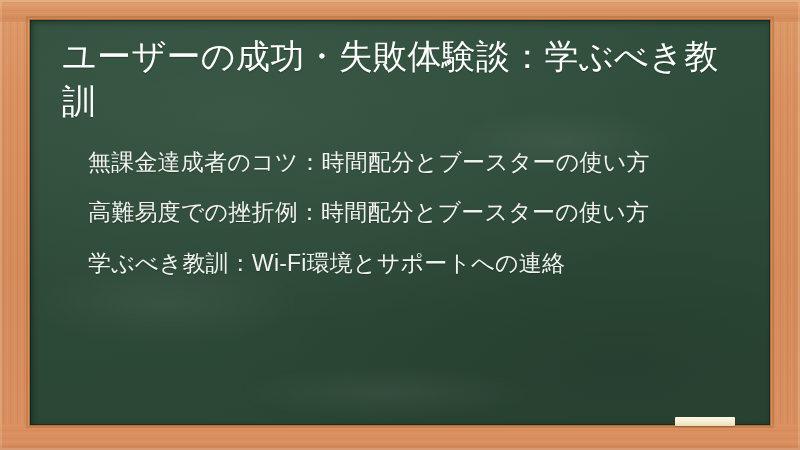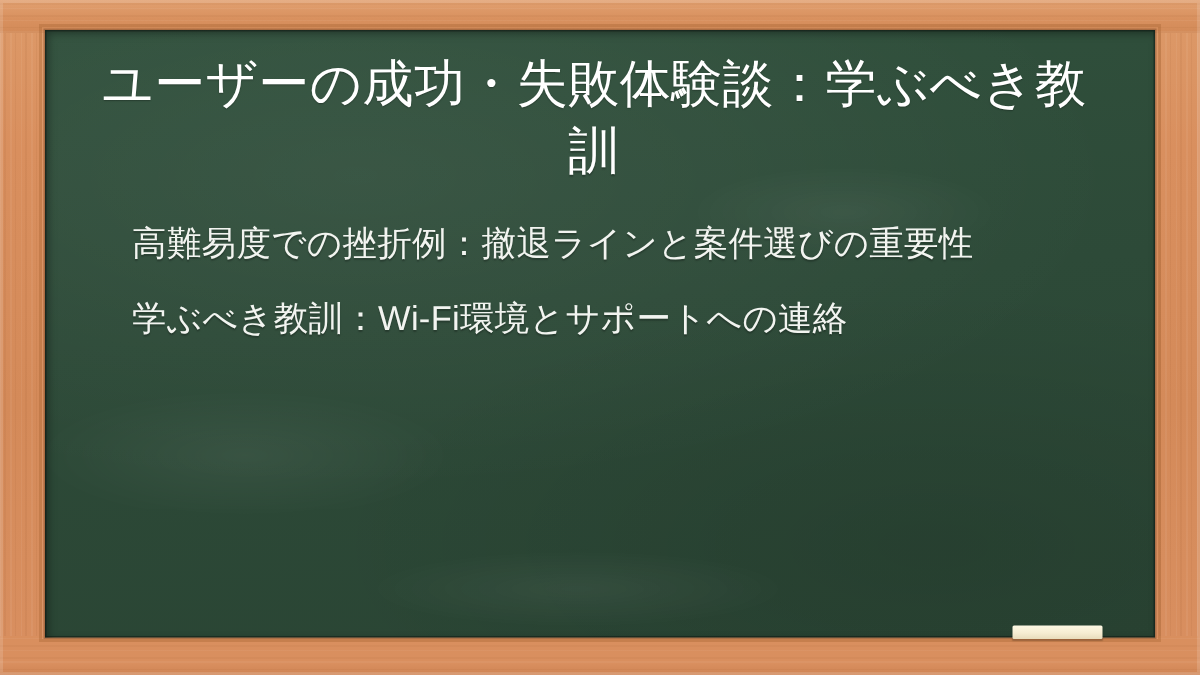--- a/index.html
+++ b/index.html
@@ -146,21 +146,20 @@
   .board-title {
     color: #ffffff;
     font-size: 34px;
     line-height: 1.32;
     font-weight: 400;
     letter-spacing: 0.3px;
     margin: 0;
     padding: 0 6px 0 4px;
     text-shadow: 0 1px 1px rgba(0,0,0,0.28);
     white-space: pre-wrap;
-    text-align: center;
   }
 
   .board-list {
     list-style: none;
     margin: 22px 0 0 0;
     padding: 0 18px 0 30px;
   }
 
   .board-list-item {
     color: #f2f4f0;
@@ -196,21 +195,22 @@
   <div class="frame-miter"></div>
 
   <div class="board">
     <div class="board-dust"></div>
 
     <div class="board-inner">
 
       <h1 class="board-title">ユーザーの成功・失敗体験談：学ぶべき教訓</h1>
 
       <ul class="board-list">
-        <li class="board-list-item">高難易度での挫折例：撤退ラインと案件選びの重要性</li>
+        <li class="board-list-item">無課金達成者のコツ：時間配分とブースターの使い方</li>
+        <li class="board-list-item">高難易度での挫折例：時間配分とブースターの使い方</li>
         <li class="board-list-item">学ぶべき教訓：Wi-Fi環境とサポートへの連絡</li>
       </ul>
 
     </div>
   </div>
 
   <div class="chalk-stick"></div>
 
 </div>
 

